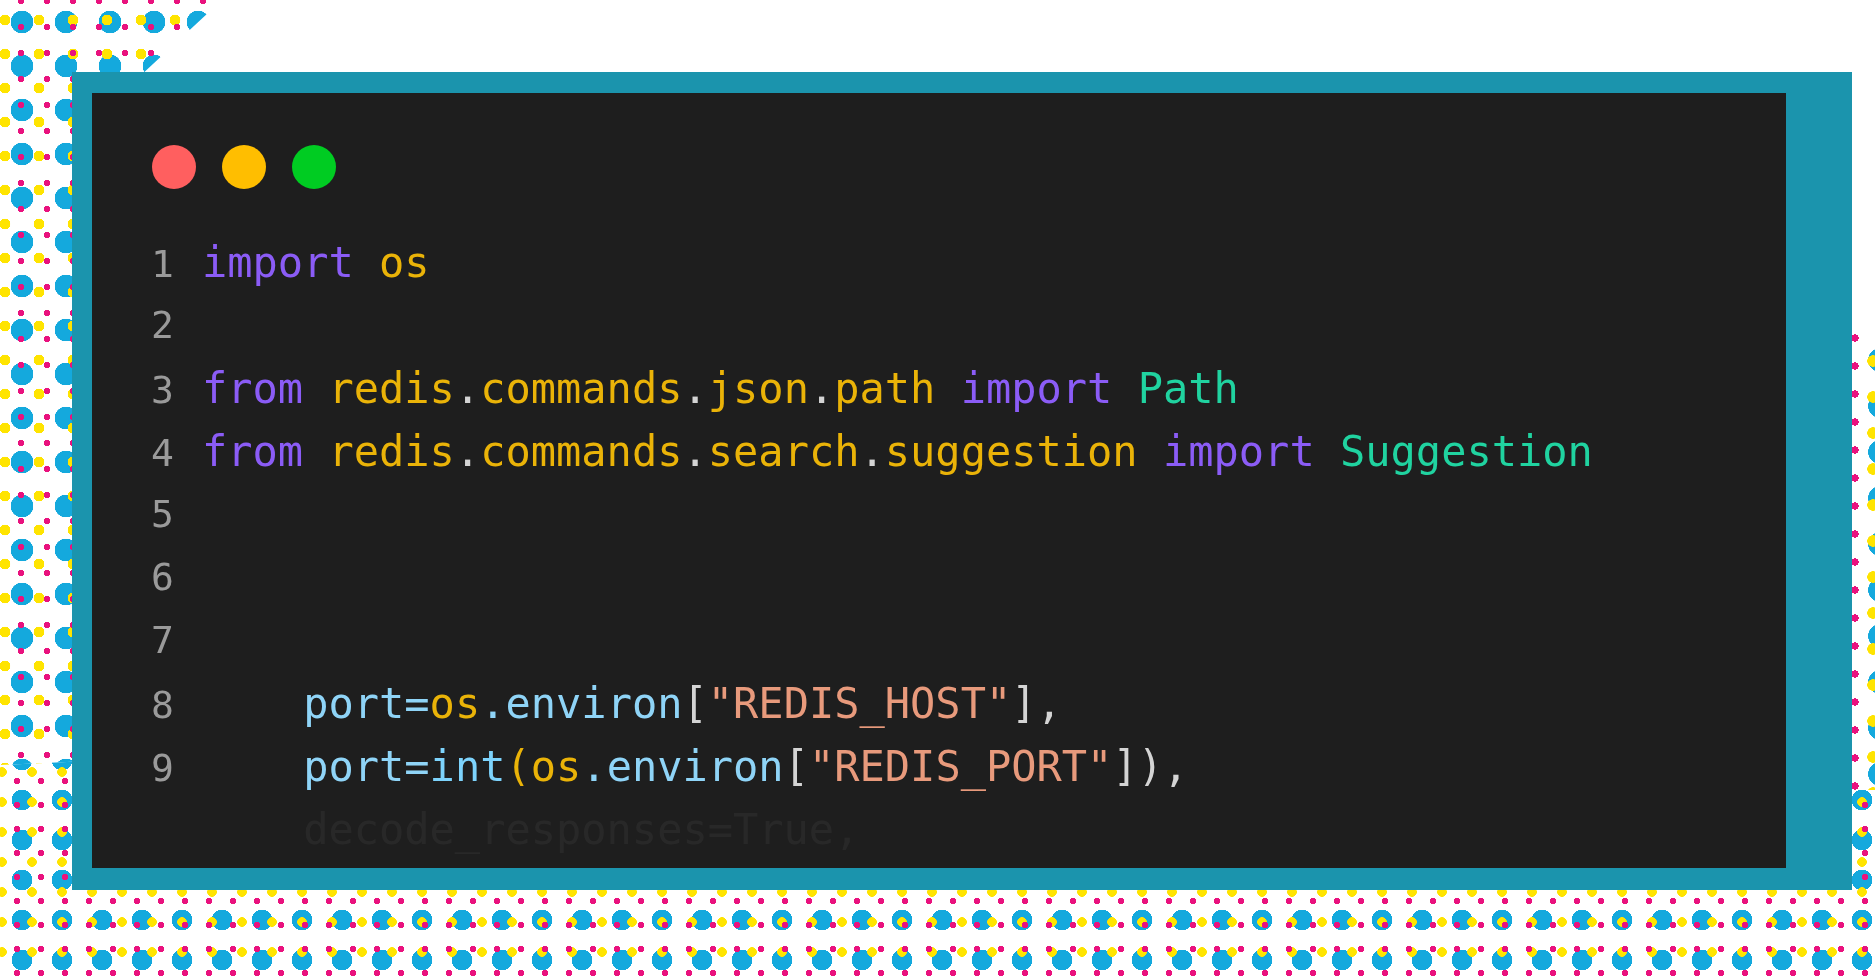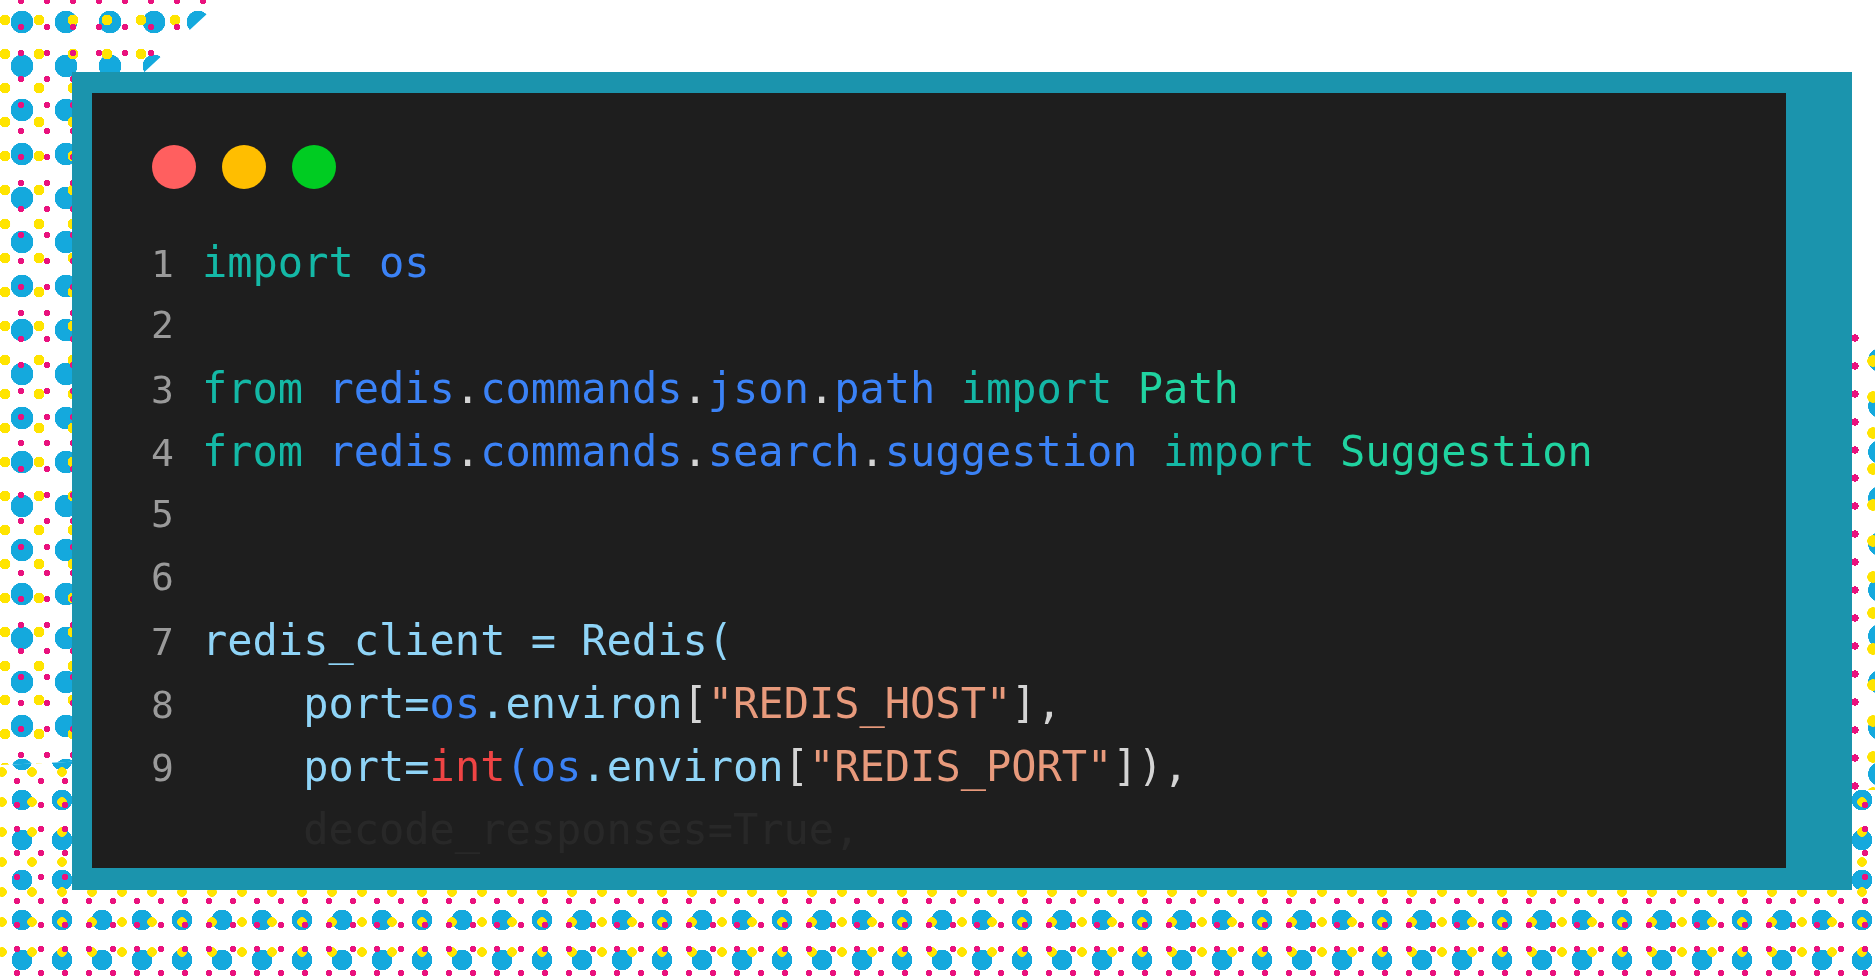--- a/index.html
+++ b/index.html
@@ -111,27 +111,27 @@
     text-align: right;
     color: #9a9a9a;
     font-size: 38px;
     padding-right: 28px;
     box-sizing: border-box;
     user-select: none;
   }
   .code-text { color: #d4d4d4; }
 
   
-  .tok-kw   { color: #14b8a6; }
-  .tok-mod  { color: #3b82f6; }
+  .tok-kw   { color: #8b5cf6; }
+  .tok-mod  { color: #eab308; }
   .tok-cls  { color: #20d3a0; }
   .tok-var  { color: #8fd4f7; }
   .tok-str  { color: #e89a7c; }
   .tok-punc { color: #d4d4d4; }
-  .tok-fn   { color: #ef4444; }
+  .tok-fn   { color: #7dd3fc; }
 
   .ghost { opacity: 0.055; }
 </style>
 </head>
 <body>
 
 <div id="stage">
 
   <div class="halftone" id="blob-left"></div>
   <div class="halftone b2" id="blob-bottom"></div>
@@ -147,20 +147,20 @@
       <span class="dot" style="background: rgb(0, 204, 34);"></span>
     </div>
 
     <div id="code-area">
         <div class="code-line"><span class="ln">1</span><span class="code-text"><span class="tok-kw">import</span><span class="tok-punc"> </span><span class="tok-mod">os</span></span></div>
         <div class="code-line"><span class="ln">2</span><span class="code-text"></span></div>
         <div class="code-line"><span class="ln">3</span><span class="code-text"><span class="tok-kw">from</span><span class="tok-punc"> </span><span class="tok-mod">redis</span><span class="tok-punc">.</span><span class="tok-mod">commands</span><span class="tok-punc">.</span><span class="tok-mod">json</span><span class="tok-punc">.</span><span class="tok-mod">path</span><span class="tok-punc"> </span><span class="tok-kw">import</span><span class="tok-punc"> </span><span class="tok-cls">Path</span></span></div>
         <div class="code-line"><span class="ln">4</span><span class="code-text"><span class="tok-kw">from</span><span class="tok-punc"> </span><span class="tok-mod">redis</span><span class="tok-punc">.</span><span class="tok-mod">commands</span><span class="tok-punc">.</span><span class="tok-mod">search</span><span class="tok-punc">.</span><span class="tok-mod">suggestion</span><span class="tok-punc"> </span><span class="tok-kw">import</span><span class="tok-punc"> </span><span class="tok-cls">Suggestion</span></span></div>
         <div class="code-line"><span class="ln">5</span></div>
         <div class="code-line"><span class="ln">6</span><span class="code-text"></span></div>
-        <div class="code-line"><span class="ln">7</span><span class="code-text"><span class="tok-var">redis_client</span><span class="tok-var"> = </span><span class="tok-var">Redis</span><span class="tok-var">(</span></span></div>
+        <div class="code-line"><span class="ln">7</span></div>
         <div class="code-line"><span class="ln">8</span><span class="code-text"><span class="tok-punc">    </span><span class="tok-var">port</span><span class="tok-var">=</span><span class="tok-mod">os</span><span class="tok-var">.</span><span class="tok-var">environ</span><span class="tok-punc">[</span><span class="tok-str">"REDIS_HOST"</span><span class="tok-punc">],</span></span></div>
         <div class="code-line"><span class="ln">9</span><span class="code-text"><span class="tok-punc">    </span><span class="tok-var">port</span><span class="tok-var">=</span><span class="tok-fn">int</span><span class="tok-mod">(</span><span class="tok-mod">os</span><span class="tok-var">.</span><span class="tok-var">environ</span><span class="tok-punc">[</span><span class="tok-str">"REDIS_PORT"</span><span class="tok-punc">]),</span></span></div>
         <div class="code-line ghost"><span class="ln"></span><span class="code-text"><span class="tok-punc">    decode_responses=True,</span></span></div>
       </div>
 
   </div>
 </div>
 
 </body></html>

